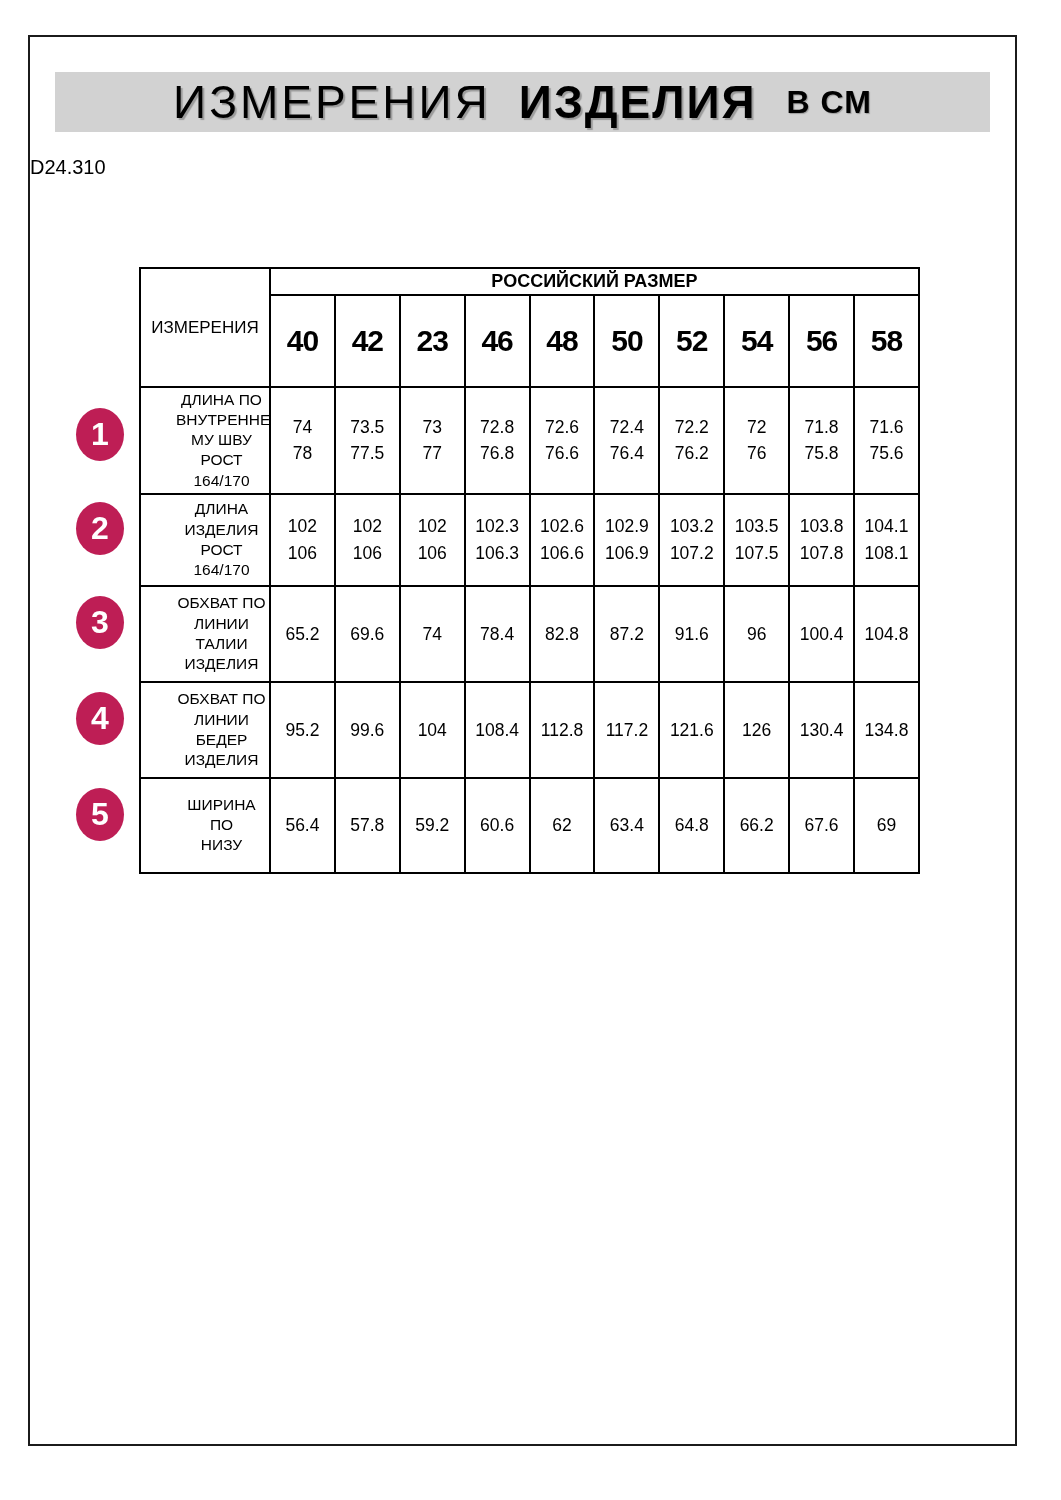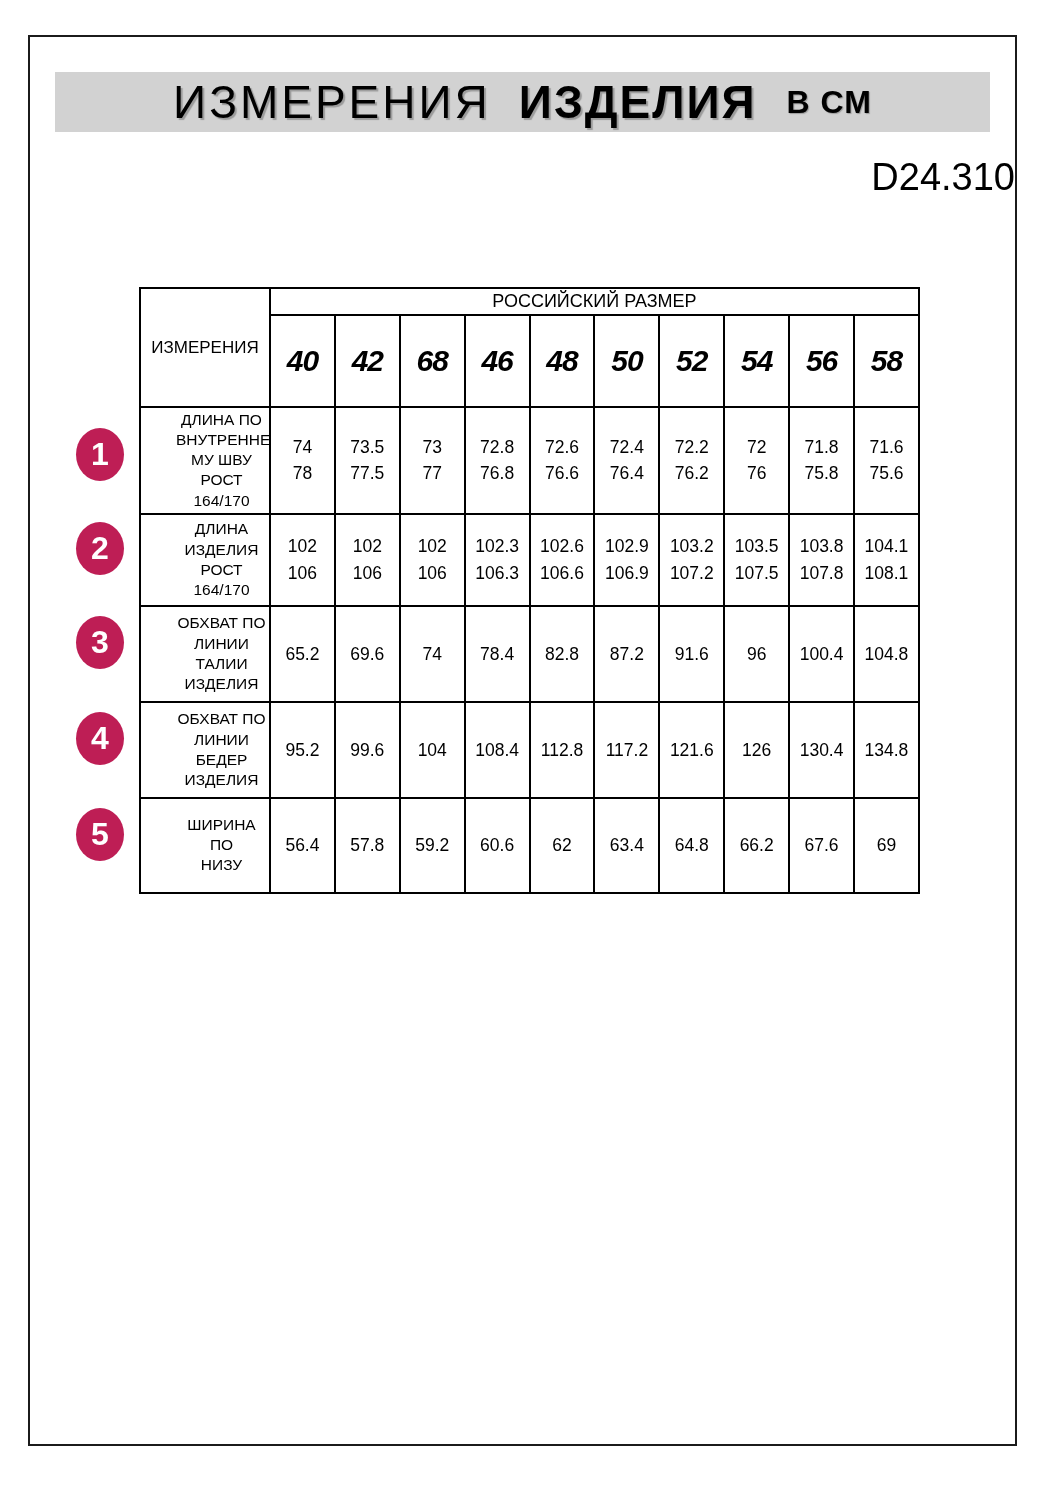--- a/index.html
+++ b/index.html
@@ -38,22 +38,22 @@
     margin-left:28px;
     text-shadow:2px 2px 1px #9b9b9b;
   }
   .title-unit{
     font-size:32px;font-weight:700;letter-spacing:1px;
     margin-left:30px;
     text-shadow:1px 1px 1px #9b9b9b;
   }
   .model-code{
     margin-top:24px;
-    text-align:right;
-    font-size:38px;font-weight:400;
+    text-align:left;
+    font-size:20px;font-weight:400;
   }
   .description{
     margin:16px auto 0 auto;
     width:820px;
     text-align:center;
     font-size:21px;line-height:1.45;
   }
   .table-zone{
     position:relative;
     margin-left:109px;
@@ -64,24 +64,24 @@
     border-collapse:collapse;
     width:779px;
     table-layout:fixed;
   }
   .size-table th,.size-table td{
     border:2px solid #000;
     text-align:center;
     vertical-align:middle;
     padding:2px;
   }
-  .group-th{font-size:18px;font-weight:400;height:26px;}
+  .group-th{font-size:18px;font-weight:700;height:26px;}
   .measure-th{font-size:17px;font-weight:400;}
   .sizes-tr{height:92px;}
-  .size-th{font-size:30px;font-weight:700;letter-spacing:-1px;font-style:italic;}
+  .size-th{font-size:30px;font-weight:700;letter-spacing:-1px;}
   td.label{
     font-size:15.5px;font-weight:400;
     white-space:pre-line;line-height:1.3;padding-left:35px;
   }
   td.val{
     font-size:17.5px;
     white-space:pre-line;line-height:1.5;
   }
   .badge{
     position:absolute;
@@ -130,21 +130,21 @@
           <col style="width: 64.9px;">
         </colgroup>
       <thead>
         <tr>
           <th class="measure-th" rowspan="2">ИЗМЕРЕНИЯ</th>
           <th class="group-th" colspan="10">РОССИЙСКИЙ РАЗМЕР</th>
         </tr>
         <tr class="sizes-tr" id="sizesRow">
             <th class="size-th">40</th>
             <th class="size-th">42</th>
-            <th class="size-th">68</th>
+            <th class="size-th">23</th>
             <th class="size-th">46</th>
             <th class="size-th">48</th>
             <th class="size-th">50</th>
             <th class="size-th">52</th>
             <th class="size-th">54</th>
             <th class="size-th">56</th>
             <th class="size-th">58</th>
           </tr>
       </thead>
       <tbody id="tbody">

